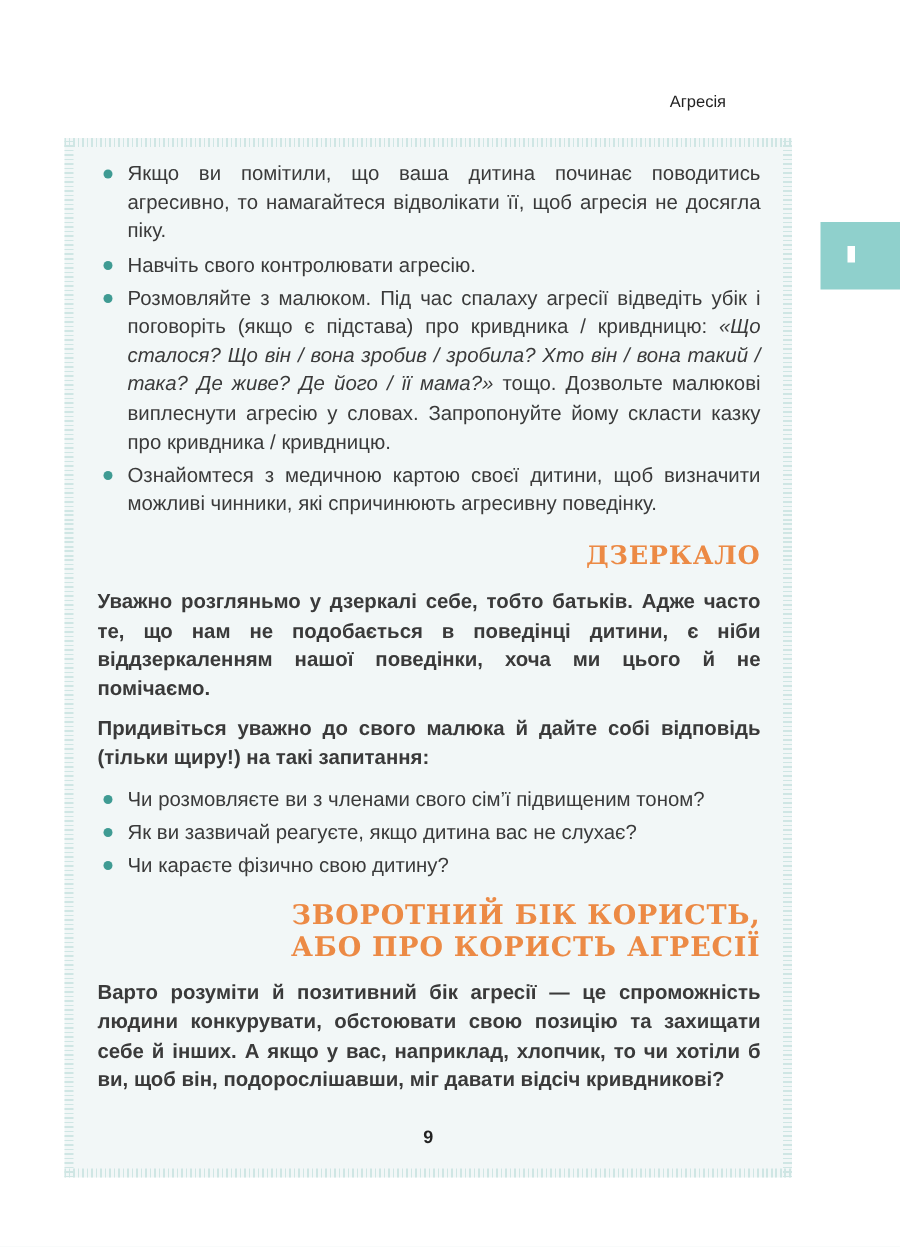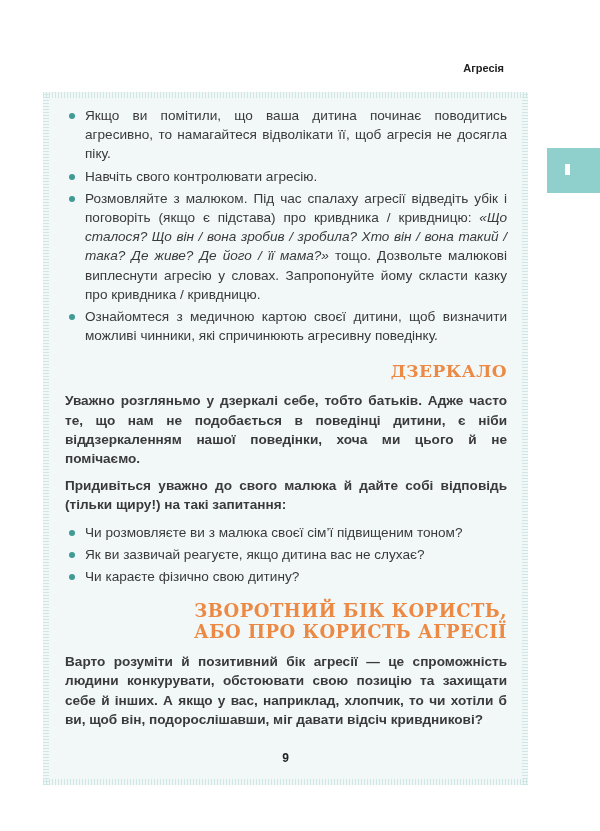--- a/index.html
+++ b/index.html
@@ -1,18 +1,18 @@
 <!DOCTYPE html>
 <html><head>
 <meta charset="utf-8">
 <style>
   html,body{margin:0;padding:0;}
   body{width:600px;height:831px;background:#ffffff;position:relative;overflow:hidden;
        font-family:"Liberation Sans",sans-serif;color:#3a3a3a;}
-  .running-head{position:absolute;top:62px;right:96px;font-size:11px;font-weight:bold;color:#222;}
+  .running-head{position:absolute;top:62px;right:116px;font-size:11px;font-weight:normal;color:#222;}
   .chapter-tab{position:absolute;left:547px;top:148px;width:53px;height:45px;background:#8fd0cc;}
   .chapter-tab span{position:absolute;left:18px;top:16px;width:5px;height:11px;background:#fff;}
   .frame{position:absolute;left:43px;top:92px;width:485px;height:693px;
          background:
            repeating-linear-gradient(90deg,#cfe6e4 0 1px,transparent 1px 3px) top/100% 6px no-repeat,
            repeating-linear-gradient(90deg,#cfe6e4 0 1px,transparent 1px 3px) bottom/100% 6px no-repeat,
            repeating-linear-gradient(0deg,#cfe6e4 0 1px,transparent 1px 3px) left/6px 100% no-repeat,
            repeating-linear-gradient(0deg,#cfe6e4 0 1px,transparent 1px 3px) right/6px 100% no-repeat,
            #f2f7f7;}
   .content{position:absolute;left:22px;top:14px;width:442px;font-size:13.6px;line-height:19.2px;}
@@ -41,21 +41,21 @@
       <li>Якщо ви помітили, що ваша дитина починає поводитись агресивно, то намагайтеся відволікати її, щоб агресія не досягла піку.</li>
       <li>Навчіть свого контролювати агресію.</li>
       <li><span>Розмовляйте з малюком. Під час спалаху агресії відведіть убік і поговоріть (якщо є підстава) про кривдника / кривдницю: </span><em>«Що сталося? Що він / вона зробив / зробила? Хто він / вона такий / така? Де живе? Де його / її мама?»</em><span> тощо. Дозвольте малюкові виплеснути агресію у словах. Запропонуйте йому скласти казку про кривдника / кривдницю.</span></li>
       <li>Ознайомтеся з медичною картою своєї дитини, щоб визначити можливі чинники, які спричинюють агресивну поведінку.</li>
     </ul>
 
     <div class="heading h1">ДЗЕРКАЛО</div>
     <p>Уважно розгляньмо у дзеркалі себе, тобто батьків. Адже часто те, що нам не подобається в поведінці дитини, є ніби віддзеркаленням нашої поведінки, хоча ми цього й не помічаємо.</p>
     <p>Придивіться уважно до свого малюка й дайте собі відповідь (тільки щиру!) на такі запитання:</p>
     <ul>
-      <li>Чи розмовляєте ви з малюка своєї сім’ї підвищеним тоном?</li>
+      <li>Чи розмовляєте ви з членами свого сім’ї підвищеним тоном?</li>
       <li>Як ви зазвичай реагуєте, якщо дитина вас не слухає?</li>
       <li>Чи караєте фізично свою дитину?</li>
     </ul>
 
     <div class="heading h2">
       <div>ЗВОРОТНИЙ БІК КОРИСТЬ,</div>
       <div>АБО ПРО КОРИСТЬ АГРЕСІЇ</div>
     </div>
     <p>Варто розуміти й позитивний бік агресії — це спроможність людини конкурувати, обстоювати свою позицію та захищати себе й інших. А якщо у вас, наприклад, хлопчик, то чи хотіли б ви, щоб він, подорослішавши, міг давати відсіч кривдникові?</p>
   </div>

